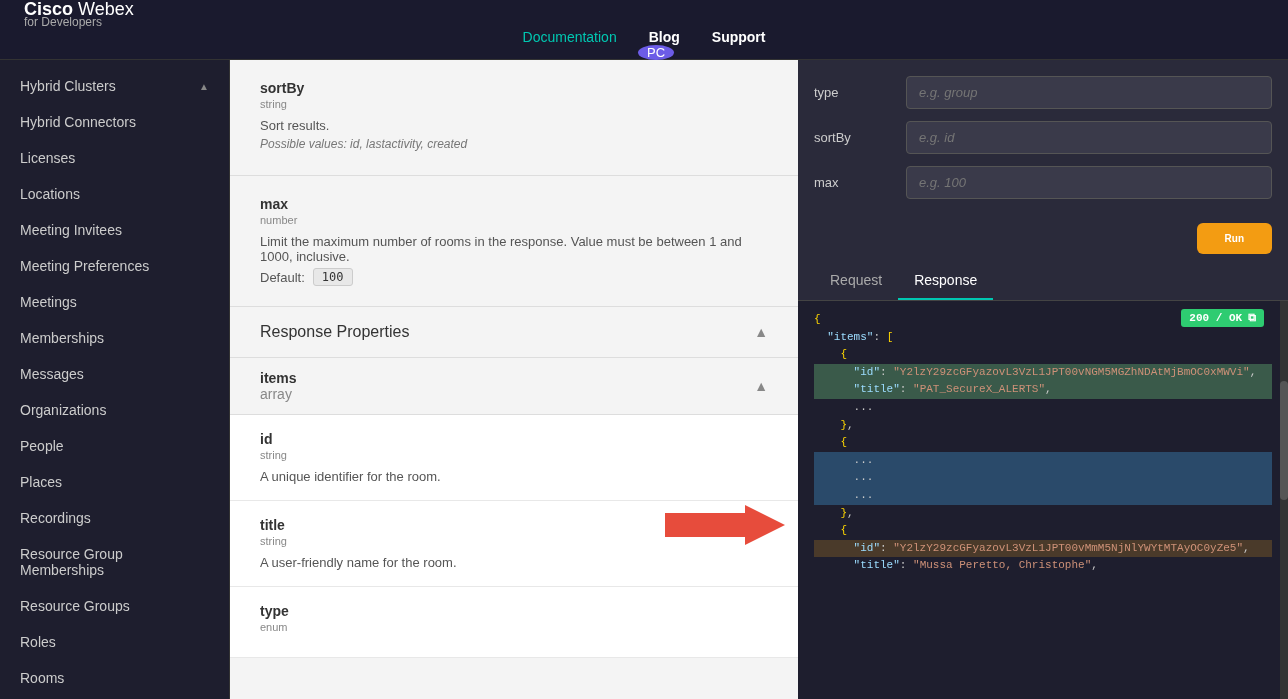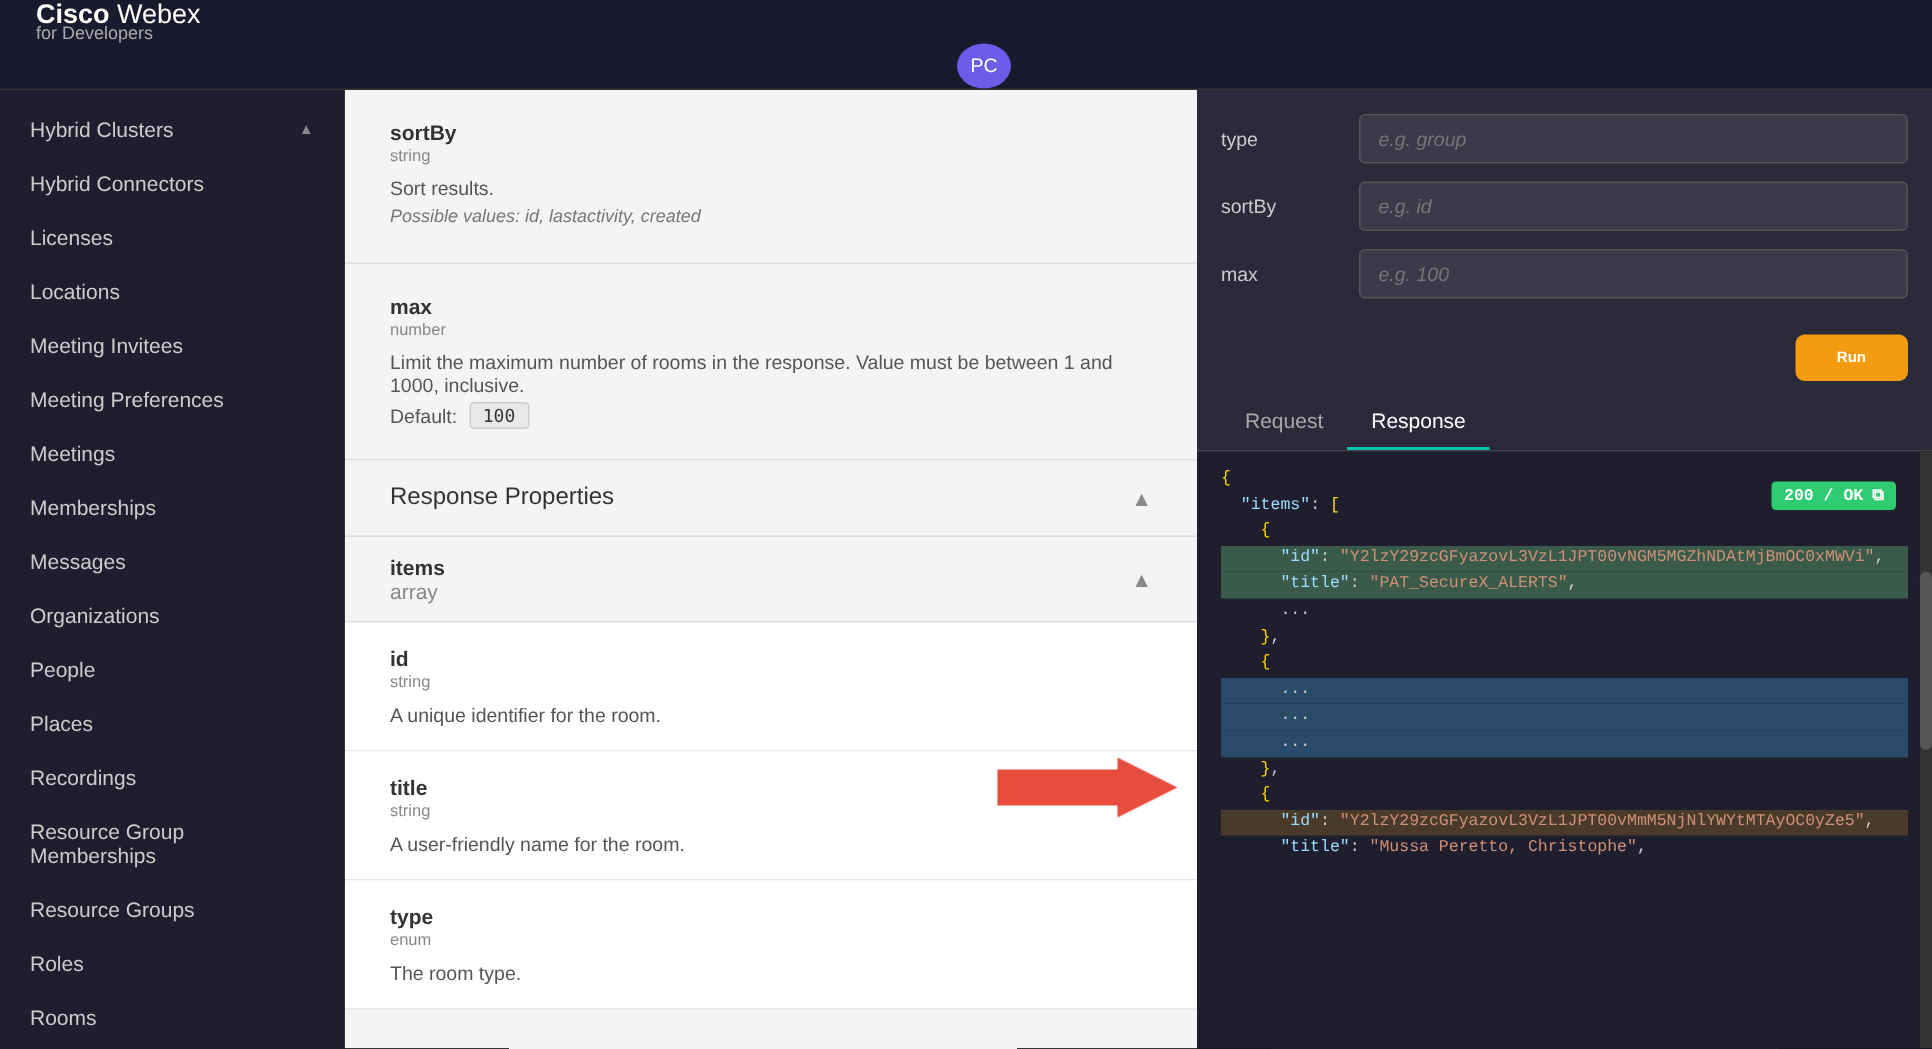--- a/index.html
+++ b/index.html
@@ -64,21 +64,21 @@
     .run-btn-row { display: flex; justify-content: flex-end; padding: 8px 16px; }
     .run-btn { background: #f39c12; color: #fff; border: none; border-radius: 6px; padding: 10px 28px; font-size: 10px; font-weight: 600; cursor: pointer; }
 
     
     .response-tabs { display: flex; border-bottom: 1px solid #444; padding: 0 16px; }
     .tab { padding: 10px 16px; font-size: 14px; color: #aaa; cursor: pointer; border-bottom: 2px solid transparent; }
     .tab.active { color: #fff; border-bottom: 2px solid #00c7b1; }
 
     
     .json-output { flex: 1; background: #1e1e2e; overflow: hidden; position: relative; font-family: 'Courier New', monospace; font-size: 11px; }
-    .json-status { position: absolute; top: 8px; right: 24px; background: #2ecc71; color: #fff; font-size: 11px; font-weight: 700; padding: 3px 8px; border-radius: 3px; z-index: 10; display: flex; align-items: center; gap: 6px; margin-top: 12px; }
+    .json-status { position: absolute; top: 8px; right: 24px; background: #2ecc71; color: #fff; font-size: 11px; font-weight: 700; padding: 3px 8px; border-radius: 3px; z-index: 10; display: flex; align-items: center; gap: 6px; }
     .copy-icon { cursor: pointer; }
     .json-content { padding: 10px 16px; color: #ccc; line-height: 1.6; overflow: hidden; }
     .json-key { color: #9cdcfe; }
     .json-str { color: #ce9178; }
     .json-bracket { color: #ffd700; }
     .json-line { white-space: nowrap; }
 
     
     .json-highlight { background: #3a5a4a; display: inline-block; width: 100%; }
     .json-highlight2 { background: #2a4a6a; display: inline-block; width: 100%; }
@@ -95,20 +95,25 @@
 </head>
 <body>
 
 <header class="header">
   <div class="logo-area">
     <div class="logo-text">
       <div><span style="color:#fff;font-size:18px;font-weight:700;">Cisco</span><span style="color:#fff;font-size:18px;font-weight:300;"> Webex</span></div>
       <span class="logo-sub">for Developers</span>
     </div>
   </div>
+  <nav class="header-nav">
+    <a class="nav-link active">Documentation</a>
+    <a class="nav-link bold">Blog</a>
+    <a class="nav-link bold">Support</a>
+  </nav>
   <div class="avatar">PC</div>
 </header>
 
 <div class="main">
 
   <nav class="sidebar">
     <div class="sidebar-item has-arrow">
       <span>Hybrid Clusters</span>
       <span class="arrow">▲</span>
     </div>
@@ -203,21 +208,20 @@
 
       <div class="property-block">
         <div class="property-name">title</div>
         <div class="property-type">string</div>
         <div class="property-desc">A user-friendly name for the room.</div>
       </div>
 
       <div class="property-block">
         <div class="property-name">type</div>
         <div class="property-type">enum</div>
-        <div class="property-desc">The room type.</div>
       </div>
     </div>
   </div>
 
   <div class="right-panel">
     <div class="right-panel-fields">
       <div class="field-row">
         <label class="field-label">type</label>
         <input class="field-input" placeholder="e.g. group" style="">
       </div>

